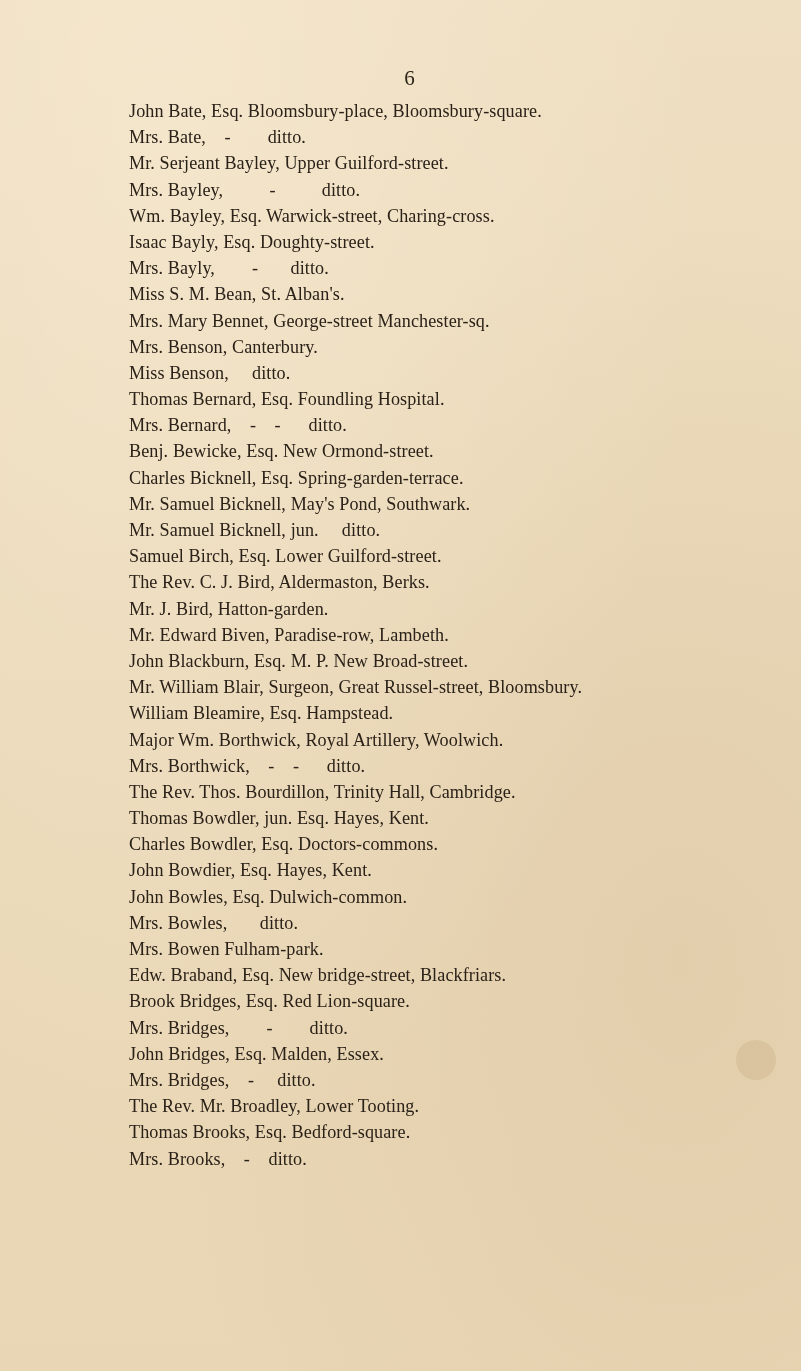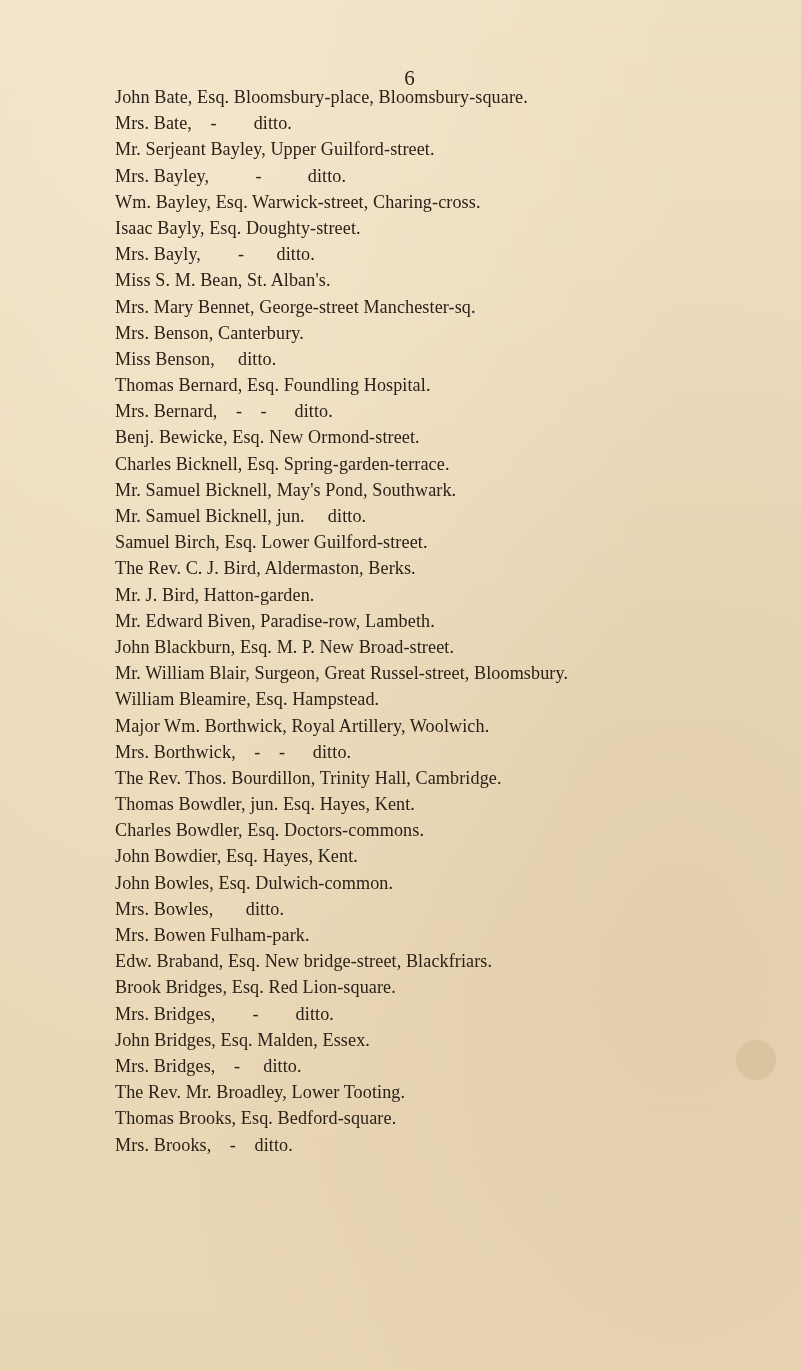--- a/index.html
+++ b/index.html
@@ -14,21 +14,21 @@
     color:#2a2118;
     position:relative;
   }
   .page-number {
     position:absolute; left:0; width:801px; top:66px;
     text-align:center; font-size:21px; color:#2e251b;
     padding-left:18px; box-sizing:border-box;
   }
   .entries {
     position:absolute; left:113px; top:82px;
-    margin:2px; padding:0; list-style:none;
+    margin:16px; padding:0; list-style:none;
   }
   .entry {
     height:26.2px; line-height:26.2px;
     font-size:19.5px; white-space:pre;
     letter-spacing:0.1px;
     transform:scaleX(0.93); transform-origin:left center;
   }
   .entry .name { }
   .stain {
     position:absolute; border-radius:50%;

